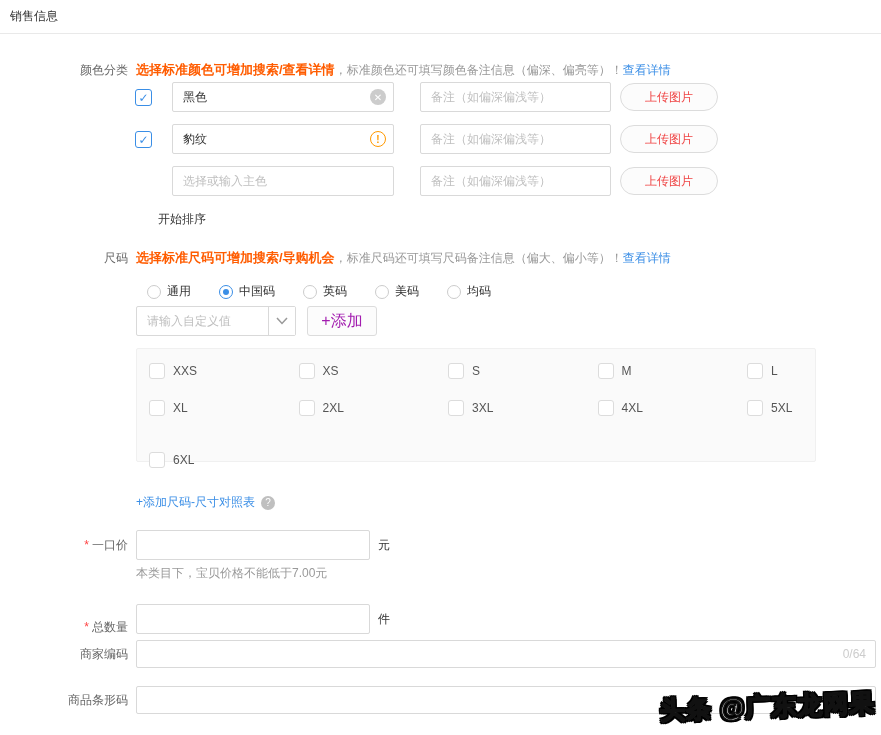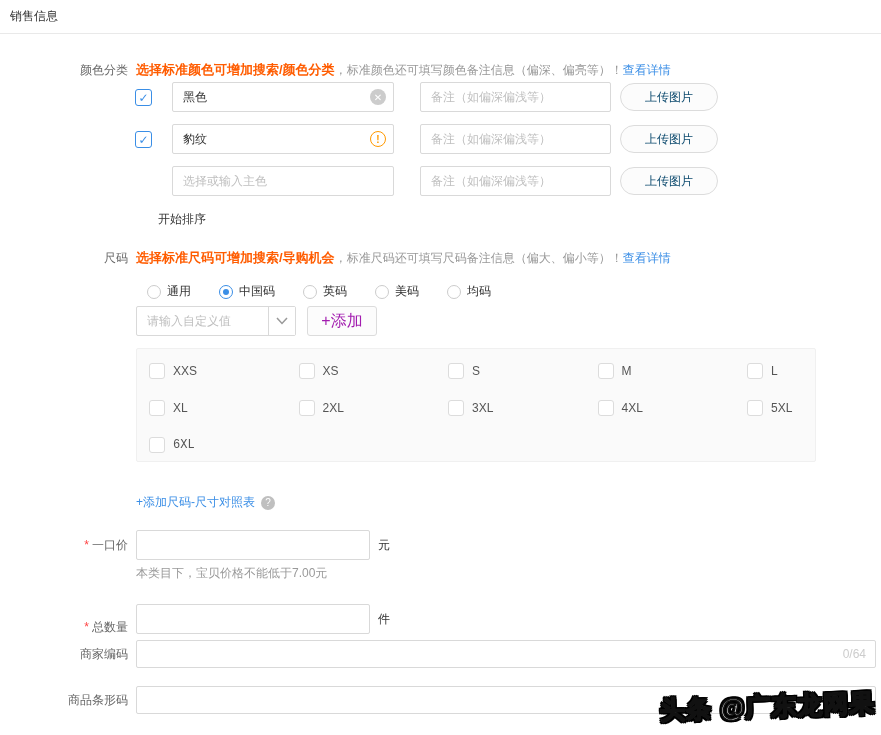--- a/index.html
+++ b/index.html
@@ -39,21 +39,21 @@
     border: 1px solid #3a8ee6; border-radius: 3px; background: #fff;
     color: #3a8ee6; font-size: 12px; font-weight: bold;
     display: flex; align-items: center; justify-content: center; cursor: pointer;
   }
   .main-input-wrap { position: absolute; left: 172px; top: 0; width: 222px; height: 30px; }
   .main-input-wrap .txt-input { padding-right: 30px; }
   .note-input-wrap { position: absolute; left: 420px; top: 0; width: 191px; height: 30px; border-radius: 13px; }
   .upload-btn {
     position: absolute; left: 620px; top: 1px; width: 98px; height: 28px;
     border: 1px solid #dcdcdc; border-radius: 14px; background: #fcfcfc;
-    font-size: 12px; color: #0c4a6e; text-align: center; line-height: 26px; cursor: pointer;
+    font-size: 12px; color: #ef4444; text-align: center; line-height: 26px; cursor: pointer;
   }
   .clear-icon {
     position: absolute; right: 8px; top: 7px; width: 16px; height: 16px;
     background: #ccc; border-radius: 50%; color: #fff; font-size: 10px;
     display: flex; align-items: center; justify-content: center; cursor: pointer;
   }
   .warn-icon {
     position: absolute; right: 8px; top: 7px; width: 16px; height: 16px;
     border: 1px solid #ff9900; border-radius: 50%; color: #ff9900;
     font-size: 10px; font-weight: bold;
@@ -125,21 +125,21 @@
   }
 </style>
 </head>
 <body>
 
 <div class="abs section-title">销售信息</div>
 <div class="abs divider"></div>
 
 <div class="abs label-col" style="top:62px; line-height:17px;">颜色分类</div>
 <div class="abs tip-line" style="top:61px;">
-  <span class="tip-strong">选择标准颜色可增加搜索/颜色分类</span><span class="tip-rest">，标准颜色还可填写颜色备注信息（偏深、偏亮等）！</span><a class="tip-link">查看详情</a>
+  <span class="tip-strong">选择标准颜色可增加搜索/查看详情</span><span class="tip-rest">，标准颜色还可填写颜色备注信息（偏深、偏亮等）！</span><a class="tip-link">查看详情</a>
 </div>
 
 <div class="abs color-row" style="top:82px;">
   <span class="cbox">✓</span>
   <div class="main-input-wrap">
     <input class="txt-input" value="黑色" style="">
     <span class="clear-icon">✕</span>
   </div>
   <div class="note-input-wrap">
     <input class="txt-input" placeholder="备注（如偏深偏浅等）" style="">
@@ -247,21 +247,21 @@
       </span>
     <span class="size-item">
         <span class="size-cbox"></span>
         <span>4XL</span>
       </span>
     <span class="size-item">
         <span class="size-cbox"></span>
         <span>5XL</span>
       </span>
   </div>
-  <div class="size-grid-row" style="top:88px;font-family:Liberation Mono, monospace;">
+  <div class="size-grid-row" style="top:103px;">
     <span class="size-item">
         <span class="size-cbox"></span>
         <span>6XL</span>
       </span>
   </div>
 </div>
 
 <div class="abs size-chart-row">
   <a class="tip-link">+添加尺码-尺寸对照表</a>
   <span class="q-icon">?</span>

